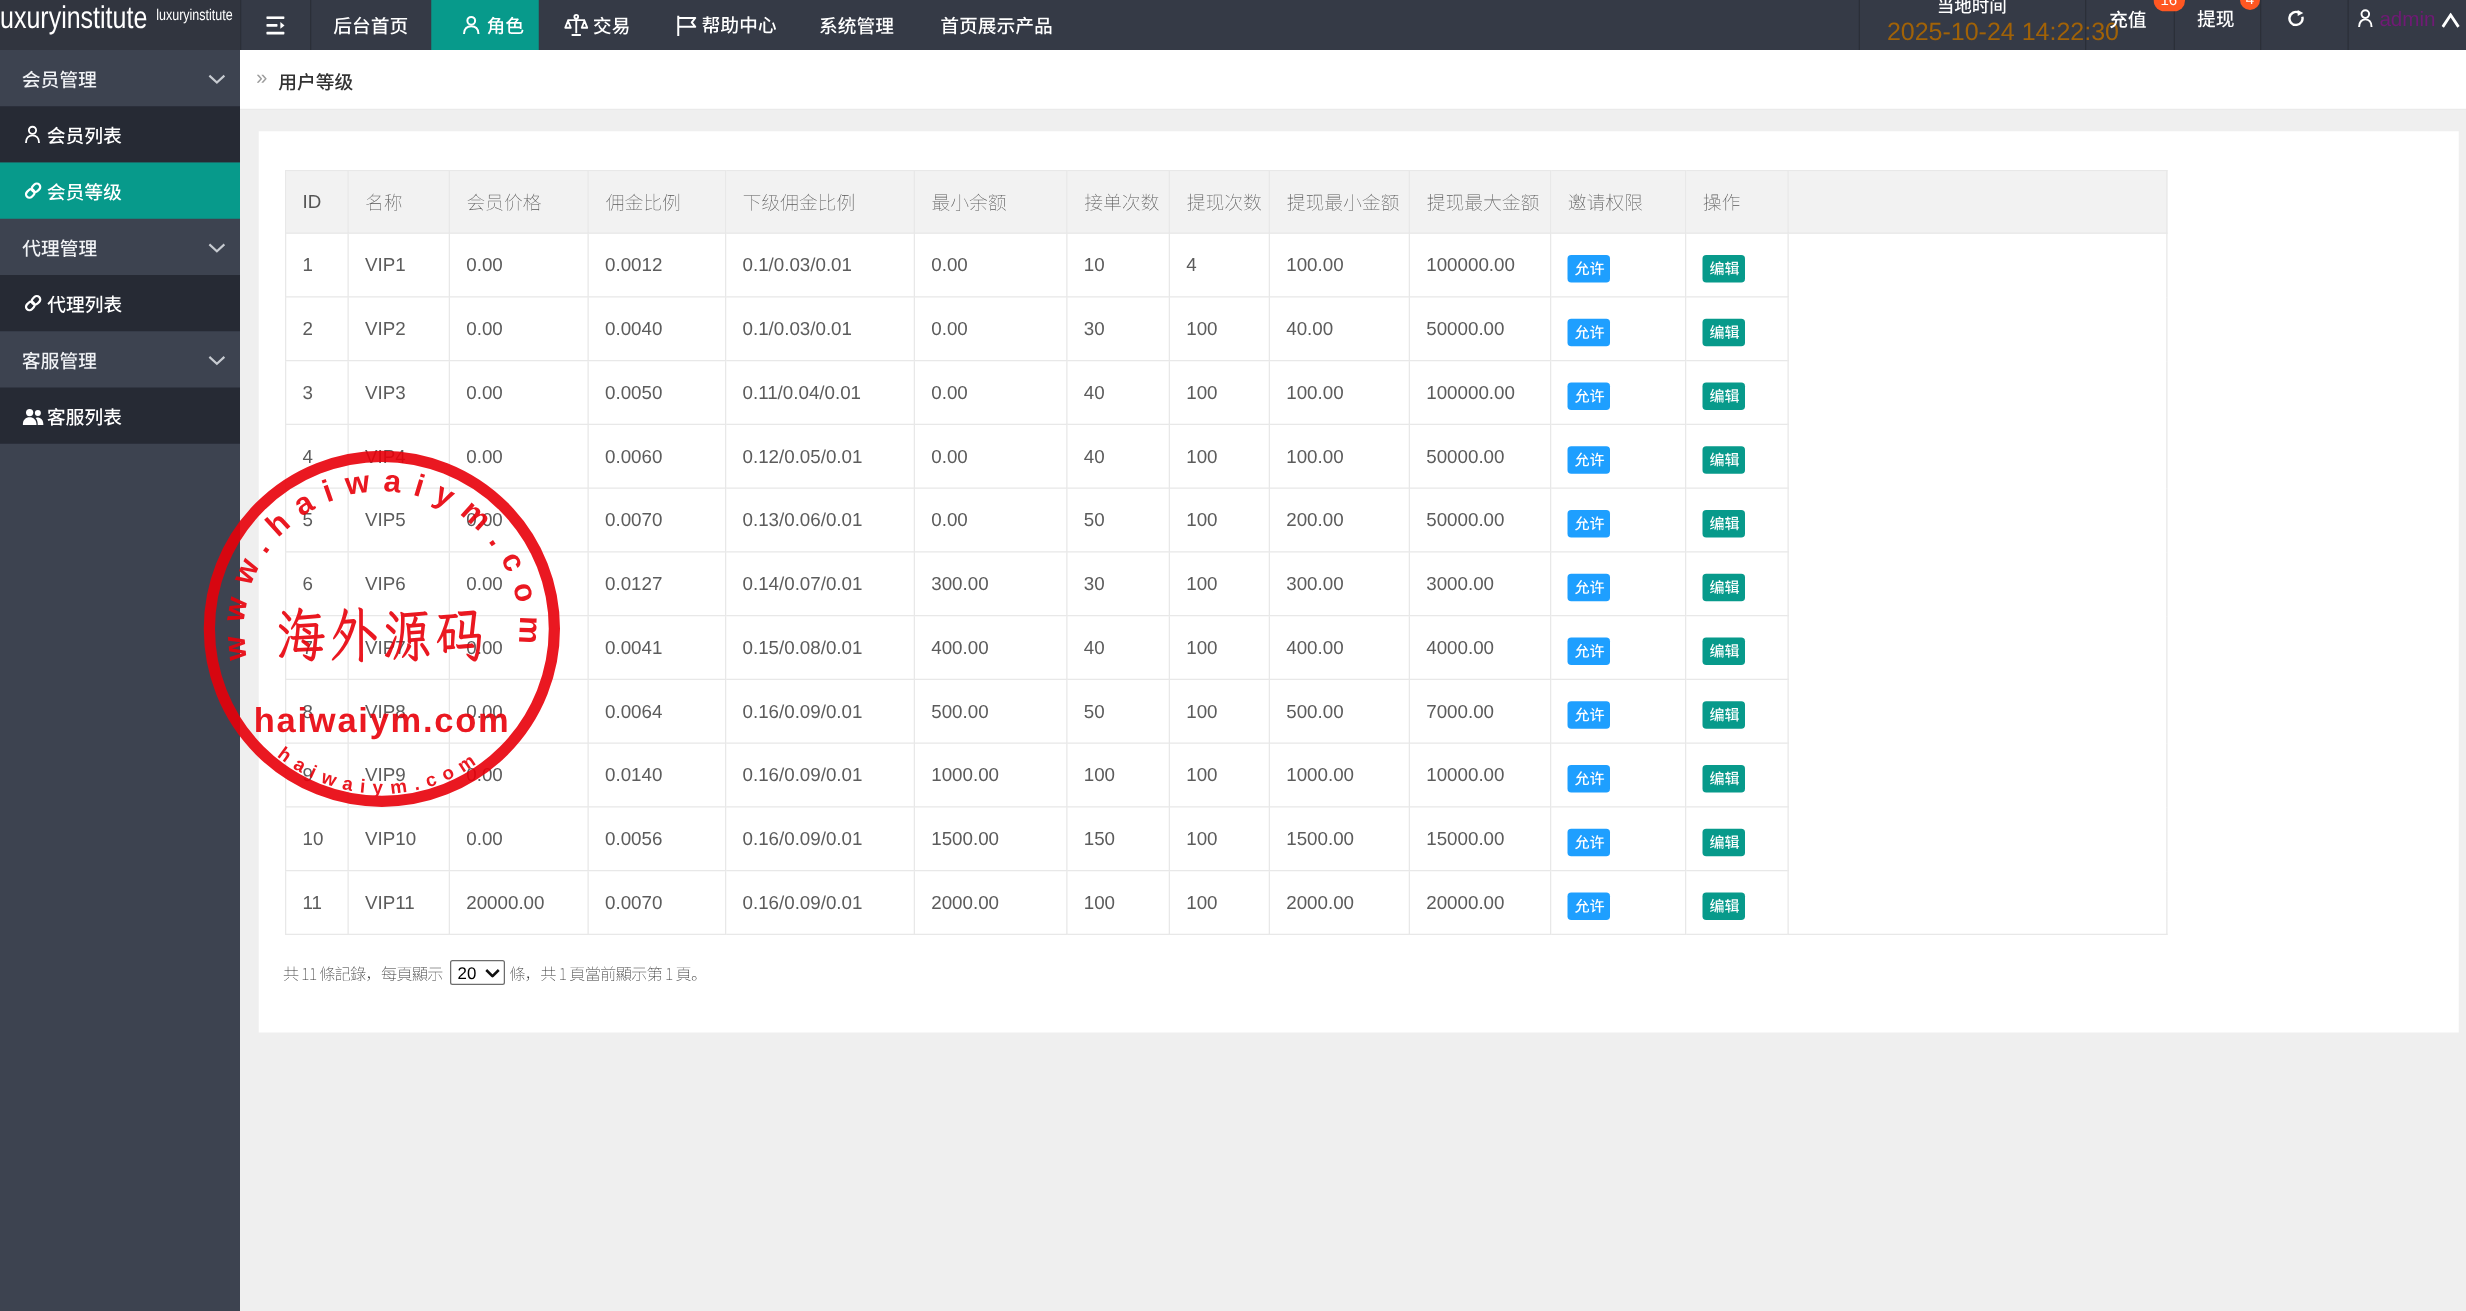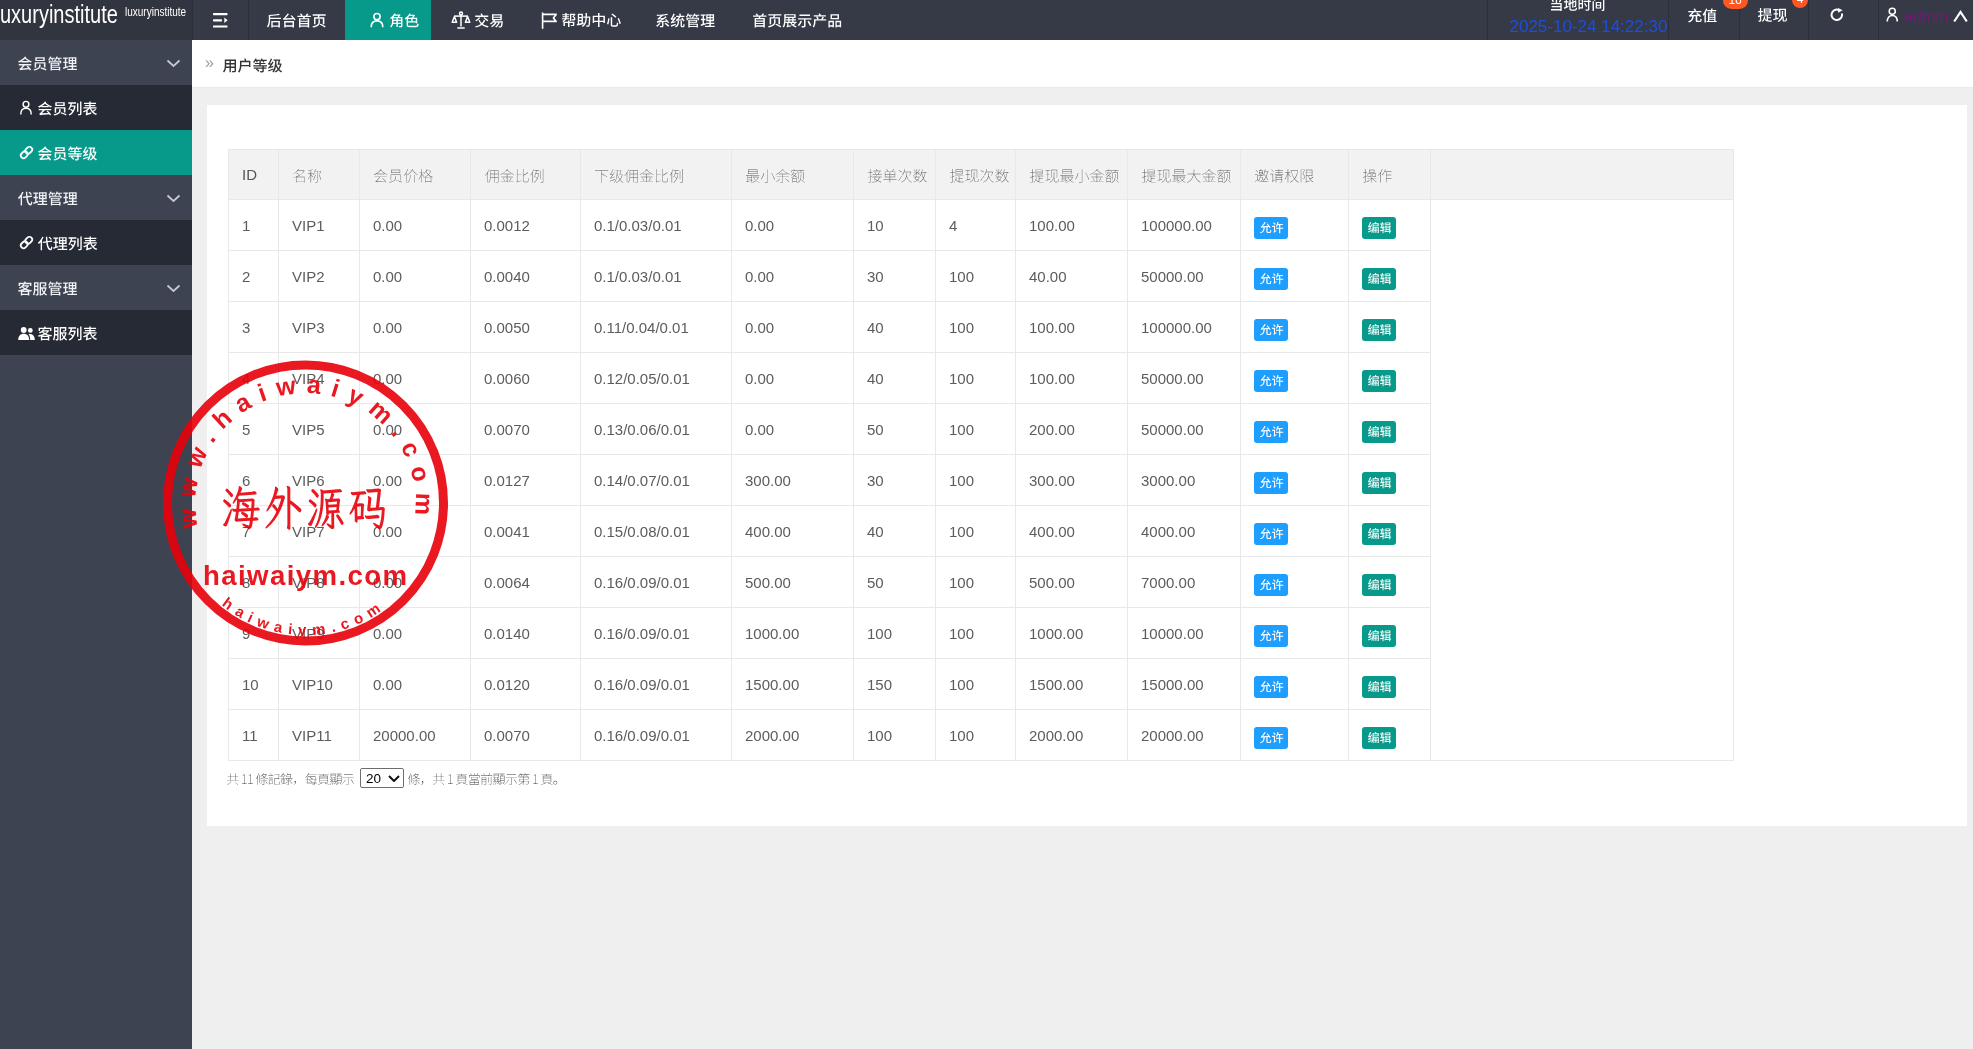--- a/index.html
+++ b/index.html
@@ -62,21 +62,21 @@
     </svg>
 <svg style="position:absolute;left:654.8px;top:11.5px;" width="61" height="17">
       <path transform="translate(0.16,14.24)" d="M4.0 -3.3C3.3 -2.3 2.0 -1.2 0.8 -0.5C1.2 -0.3 1.8 0.1 2.1 0.4C3.2 -0.4 4.5 -1.6 5.4 -2.8ZM9.4 -2.6C10.7 -1.7 12.2 -0.4 12.9 0.4L14.1 -0.4C13.3 -1.3 11.8 -2.5 10.6 -3.4ZM9.8 -6.6C10.2 -6.3 10.5 -5.9 10.9 -5.6L5.2 -5.2C7.3 -6.2 9.4 -7.5 11.5 -9.1L10.4 -10.0C9.7 -9.4 8.9 -8.8 8.1 -8.3L4.8 -8.1C5.8 -8.8 6.8 -9.7 7.6 -10.6C9.6 -10.8 11.5 -11.1 12.9 -11.4L11.9 -12.6C9.5 -12.0 5.2 -11.6 1.5 -11.5C1.6 -11.1 1.8 -10.6 1.9 -10.2C3.1 -10.3 4.4 -10.3 5.7 -10.4C4.8 -9.6 3.8 -8.8 3.4 -8.6C3.0 -8.2 2.7 -8.0 2.3 -8.0C2.5 -7.6 2.7 -7.0 2.7 -6.8C3.1 -6.9 3.5 -6.9 6.3 -7.1C5.1 -6.4 4.2 -5.9 3.7 -5.7C2.7 -5.2 2.1 -4.9 1.6 -4.8C1.7 -4.5 1.9 -3.8 2.0 -3.6C2.4 -3.7 3.1 -3.8 6.9 -4.1V-0.5C6.9 -0.3 6.8 -0.2 6.6 -0.2C6.3 -0.2 5.5 -0.2 4.6 -0.3C4.8 0.1 5.1 0.7 5.1 1.1C6.3 1.1 7.0 1.1 7.6 0.9C8.2 0.7 8.3 0.3 8.3 -0.4V-4.2L11.8 -4.5C12.2 -4.0 12.6 -3.5 12.8 -3.1L13.9 -3.8C13.3 -4.8 12.0 -6.2 10.9 -7.2Z M25.4 -5.2V-0.7C25.4 0.6 25.6 1.0 26.8 1.0C27.0 1.0 27.8 1.0 28.0 1.0C29.0 1.0 29.4 0.4 29.5 -1.8C29.1 -1.9 28.5 -2.1 28.3 -2.4C28.2 -0.5 28.2 -0.2 27.9 -0.2C27.7 -0.2 27.2 -0.2 27.1 -0.2C26.8 -0.2 26.8 -0.3 26.8 -0.7V-5.2ZM22.5 -5.2C22.4 -2.4 22.2 -0.8 19.8 0.1C20.1 0.4 20.5 0.9 20.7 1.3C23.4 0.1 23.8 -1.9 23.9 -5.2ZM15.6 -0.9 15.9 0.5C17.3 0.0 19.1 -0.6 20.8 -1.2L20.5 -2.4C18.7 -1.8 16.8 -1.2 15.6 -0.9ZM23.8 -12.4C24.1 -11.8 24.4 -11.1 24.5 -10.6H21.0V-9.3H23.6C22.9 -8.4 22.0 -7.2 21.7 -6.9C21.4 -6.6 21.0 -6.5 20.7 -6.5C20.9 -6.1 21.1 -5.4 21.1 -5.1C21.6 -5.3 22.3 -5.4 27.6 -5.9C27.8 -5.5 28.0 -5.1 28.2 -4.8L29.4 -5.5C28.9 -6.4 27.9 -7.8 27.1 -8.8L26.1 -8.3C26.3 -7.9 26.6 -7.4 26.9 -7.0L23.3 -6.7C23.9 -7.5 24.7 -8.5 25.3 -9.3H29.3V-10.6H25.0L26.0 -10.9C25.8 -11.3 25.5 -12.1 25.2 -12.7ZM15.9 -6.3C16.1 -6.4 16.5 -6.5 18.0 -6.7C17.4 -5.9 16.9 -5.2 16.7 -5.0C16.2 -4.4 15.9 -4.1 15.5 -4.0C15.7 -3.6 15.9 -2.9 16.0 -2.7C16.4 -2.9 16.9 -3.0 20.6 -3.9C20.5 -4.2 20.5 -4.7 20.6 -5.1L18.1 -4.6C19.1 -5.9 20.1 -7.3 21.0 -8.8L19.7 -9.6C19.5 -9.0 19.2 -8.5 18.8 -8.0L17.3 -7.8C18.2 -9.1 19.1 -10.6 19.7 -12.1L18.3 -12.8C17.7 -11.0 16.6 -9.1 16.3 -8.6C16.0 -8.1 15.7 -7.8 15.4 -7.7C15.6 -7.3 15.8 -6.6 15.9 -6.3Z M33.1 -6.6V1.3H34.5V0.8H41.4V1.3H42.8V-2.5H34.5V-3.4H42.0V-6.6ZM41.4 -0.3H34.5V-1.5H41.4ZM36.5 -9.4C36.6 -9.1 36.8 -8.8 36.9 -8.5H31.3V-5.9H32.7V-7.4H42.4V-5.9H43.8V-8.5H38.4C38.2 -8.8 38.0 -9.3 37.7 -9.6ZM34.5 -5.5H40.6V-4.5H34.5ZM32.5 -12.8C32.1 -11.5 31.4 -10.2 30.6 -9.3C30.9 -9.2 31.5 -8.9 31.8 -8.7C32.2 -9.2 32.6 -9.8 33.0 -10.5H33.8C34.2 -9.9 34.5 -9.3 34.7 -8.8L35.9 -9.3C35.7 -9.6 35.5 -10.1 35.2 -10.5H37.3V-11.5H33.5C33.6 -11.8 33.7 -12.2 33.8 -12.5ZM38.9 -12.7C38.6 -11.7 38.1 -10.6 37.4 -9.9C37.7 -9.7 38.3 -9.4 38.5 -9.2C38.9 -9.6 39.1 -10.0 39.4 -10.5H40.3C40.7 -9.9 41.2 -9.2 41.4 -8.8L42.5 -9.3C42.4 -9.6 42.1 -10.1 41.7 -10.5H44.2V-11.5H39.9C40.0 -11.8 40.1 -12.2 40.2 -12.5Z M52.4 -8.0H54.4V-6.4H52.4ZM55.6 -8.0H57.5V-6.4H55.6ZM52.4 -10.8H54.4V-9.2H52.4ZM55.6 -10.8H57.5V-9.2H55.6ZM49.8 -0.5V0.8H59.5V-0.5H55.7V-2.3H59.1V-3.6H55.7V-5.1H58.9V-12.0H51.1V-5.1H54.2V-3.6H51.0V-2.3H54.2V-0.5ZM45.5 -1.7 45.8 -0.2C47.2 -0.7 48.9 -1.3 50.6 -1.8L50.3 -3.2L48.8 -2.7V-6.1H50.2V-7.4H48.8V-10.4H50.4V-11.7H45.6V-10.4H47.4V-7.4H45.8V-6.1H47.4V-2.2C46.7 -2.0 46.0 -1.8 45.5 -1.7Z" fill="#ffffff"></path>
     </svg>
 <svg style="position:absolute;left:751.9px;top:11.5px;" width="91" height="17">
       <path transform="translate(0.23,14.16)" d="M3.8 -4.5H11.1V-3.2H3.8ZM3.8 -5.6V-6.9H11.1V-5.6ZM3.8 -2.1H11.1V-0.8H3.8ZM3.3 -12.2C3.7 -11.7 4.2 -11.1 4.5 -10.6H0.8V-9.3H6.7C6.6 -8.9 6.5 -8.5 6.4 -8.1H2.4V1.3H3.8V0.5H11.1V1.3H12.6V-8.1H7.9C8.1 -8.5 8.2 -8.9 8.4 -9.3H14.3V-10.6H10.7C11.1 -11.1 11.5 -11.7 11.9 -12.3L10.3 -12.7C10.0 -12.1 9.5 -11.2 9.1 -10.6H5.3L6.0 -11.0C5.7 -11.5 5.1 -12.2 4.5 -12.7Z M21.8 -6.9V-4.1C21.8 -2.6 21.1 -0.9 15.7 0.1C16.0 0.4 16.4 1.0 16.6 1.3C22.3 0.1 23.3 -2.0 23.3 -4.1V-6.9ZM23.1 -1.5C24.8 -0.8 27.1 0.5 28.2 1.3L29.1 0.2C27.9 -0.6 25.6 -1.8 23.9 -2.5ZM17.4 -9.0V-2.0H18.9V-7.6H26.2V-2.0H27.8V-9.0H22.3C22.6 -9.4 22.9 -10.0 23.1 -10.6H29.1V-11.9H16.1V-10.6H21.5C21.3 -10.0 21.1 -9.4 20.9 -9.0Z M34.8 1.3C35.1 1.1 35.6 1.0 39.1 0.1C39.1 -0.1 39.2 -0.7 39.2 -1.0L36.3 -0.4V-3.2H38.1C39.2 -0.9 41.0 0.6 43.6 1.3C43.8 0.9 44.2 0.4 44.5 0.1C43.3 -0.1 42.3 -0.6 41.4 -1.1C42.1 -1.5 42.9 -2.0 43.6 -2.5L42.6 -3.2H44.3V-4.4H41.3V-5.7H43.7V-6.9H41.3V-8.2H40.0V-6.9H37.3V-8.2H36.0V-6.9H33.9V-5.7H36.0V-4.4H33.5V-3.2H35.0V-1.1C35.0 -0.4 34.5 -0.0 34.2 0.1C34.4 0.4 34.7 1.0 34.8 1.3ZM37.3 -5.7H40.0V-4.4H37.3ZM39.5 -3.2H42.5C42.0 -2.8 41.2 -2.2 40.5 -1.8C40.1 -2.2 39.8 -2.7 39.5 -3.2ZM33.5 -10.8H42.0V-9.5H33.5ZM32.0 -12.0V-7.5C32.0 -5.1 31.9 -1.8 30.4 0.6C30.8 0.7 31.4 1.1 31.7 1.3C33.2 -1.2 33.5 -5.0 33.5 -7.5V-8.2H43.4V-12.0Z M48.3 -5.3C47.7 -3.6 46.6 -2.0 45.4 -1.0C45.8 -0.8 46.5 -0.4 46.8 -0.1C47.9 -1.3 49.0 -3.1 49.8 -4.9ZM55.2 -4.7C56.2 -3.3 57.3 -1.3 57.7 -0.1L59.1 -0.7C58.7 -2.0 57.6 -3.9 56.5 -5.3ZM47.2 -11.6V-10.2H57.8V-11.6ZM45.9 -8.0V-6.6H51.8V-0.5C51.8 -0.3 51.7 -0.2 51.4 -0.2C51.1 -0.2 50.1 -0.2 49.1 -0.2C49.4 0.2 49.6 0.8 49.6 1.3C51.0 1.3 51.9 1.2 52.5 1.0C53.1 0.8 53.3 0.4 53.3 -0.5V-6.6H59.2V-8.0Z M70.2 -9.5C70.0 -8.7 69.5 -7.7 69.0 -7.0H65.3L66.4 -7.5C66.1 -8.1 65.6 -9.0 65.1 -9.6L63.8 -9.1C64.3 -8.4 64.8 -7.6 65.0 -7.0H61.8V-5.0C61.8 -3.4 61.6 -1.2 60.5 0.4C60.8 0.6 61.4 1.1 61.6 1.4C63.0 -0.4 63.3 -3.1 63.3 -4.9V-5.6H74.0V-7.0H70.5C70.9 -7.6 71.4 -8.3 71.8 -9.0ZM66.2 -12.3C66.5 -11.9 66.8 -11.4 67.0 -11.0H61.6V-9.6H73.6V-11.0H68.7C68.5 -11.5 68.1 -12.2 67.7 -12.7Z M79.7 -10.7H85.3V-8.2H79.7ZM78.3 -12.0V-6.8H86.8V-12.0ZM76.2 -5.4V1.3H77.5V0.5H80.3V1.2H81.7V-5.4ZM77.5 -0.9V-4.0H80.3V-0.9ZM83.2 -5.4V1.3H84.5V0.5H87.5V1.2H88.9V-5.4ZM84.5 -0.9V-4.0H87.5V-0.9Z" fill="#ffffff"></path>
     </svg>
 <svg style="position:absolute;left:1549.8px;top:-3.5px;" width="56" height="15">
       <path transform="translate(-0.57,12.82)" d="M1.6 -10.8C2.3 -9.8 3.1 -8.4 3.3 -7.5L4.6 -8.1C4.3 -8.9 3.6 -10.3 2.8 -11.2ZM11.0 -11.4C10.6 -10.3 9.9 -8.8 9.3 -7.9L10.5 -7.4C11.1 -8.3 11.9 -9.7 12.5 -10.9ZM1.6 -0.7V0.6H10.9V1.2H12.3V-6.9H7.7V-11.8H6.3V-6.9H1.8V-5.6H10.9V-3.9H2.3V-2.6H10.9V-0.7Z M19.9 -10.5V-6.7L18.5 -6.1L19.0 -4.9L19.9 -5.3V-1.3C19.9 0.4 20.5 0.9 22.2 0.9C22.6 0.9 25.0 0.9 25.5 0.9C27.0 0.9 27.4 0.2 27.6 -1.7C27.2 -1.8 26.7 -2.0 26.4 -2.2C26.3 -0.7 26.2 -0.3 25.4 -0.3C24.9 -0.3 22.7 -0.3 22.3 -0.3C21.4 -0.3 21.2 -0.5 21.2 -1.2V-5.9L22.8 -6.6V-2.0H24.0V-7.1L25.7 -7.8C25.7 -5.6 25.6 -4.3 25.6 -4.0C25.5 -3.8 25.4 -3.7 25.2 -3.7C25.1 -3.7 24.7 -3.7 24.4 -3.7C24.5 -3.4 24.7 -2.9 24.7 -2.6C25.1 -2.6 25.7 -2.6 26.1 -2.7C26.5 -2.9 26.8 -3.2 26.8 -3.8C26.9 -4.3 26.9 -6.2 26.9 -8.9L27.0 -9.1L26.1 -9.5L25.8 -9.3L25.6 -9.1L24.0 -8.4V-11.8H22.8V-7.9L21.2 -7.3V-10.5ZM14.4 -2.3 14.9 -0.9C16.2 -1.5 17.8 -2.2 19.3 -3.0L19.0 -4.1L17.5 -3.5V-7.3H19.1V-8.5H17.5V-11.6H16.3V-8.5H14.5V-7.3H16.3V-3.0C15.6 -2.7 14.9 -2.5 14.4 -2.3Z M34.5 -6.2C35.3 -5.1 36.2 -3.7 36.6 -2.8L37.8 -3.5C37.3 -4.4 36.4 -5.7 35.6 -6.8ZM32.4 -5.5V-2.6H30.3V-5.5ZM32.4 -6.7H30.3V-9.5H32.4ZM29.1 -10.7V-0.3H30.3V-1.4H33.6V-10.7ZM38.6 -11.7V-9.1H34.2V-7.8H38.6V-0.7C38.6 -0.4 38.5 -0.3 38.2 -0.3C37.9 -0.3 36.8 -0.3 35.8 -0.3C36.0 0.0 36.2 0.6 36.3 1.0C37.7 1.0 38.6 1.0 39.2 0.8C39.7 0.6 39.9 0.2 39.9 -0.7V-7.8H41.5V-9.1H39.9V-11.7Z M43.1 -8.6V1.2H44.5V-8.6ZM43.4 -11.0C44.0 -10.4 44.7 -9.5 45.0 -8.9L46.1 -9.6C45.8 -10.2 45.0 -11.1 44.4 -11.7ZM47.5 -4.0H50.5V-2.4H47.5ZM47.5 -6.8H50.5V-5.1H47.5ZM46.3 -7.8V-1.3H51.8V-7.8ZM46.8 -11.1V-9.8H53.6V-0.3C53.6 -0.2 53.5 -0.1 53.3 -0.1C53.2 -0.1 52.6 -0.1 52.1 -0.1C52.2 0.2 52.4 0.8 52.5 1.1C53.4 1.1 54.0 1.1 54.4 0.9C54.8 0.7 54.9 0.3 54.9 -0.3V-11.1Z" fill="#ffffff"></path>
     </svg>
-<span class="abs" style="left:1509.5px;top:17px;font-size:17px;line-height:19px;color:#1d4ed8;white-space:nowrap">2025-10-24 14:22:30</span>
+<span class="abs" style="left:1509.5px;top:17px;font-size:20px;line-height:19px;color:#a16207;white-space:nowrap">2025-10-24 14:22:30</span>
 <div class="abs" style="left:1486.5px;top:0;width:1px;height:40px;background:#2b2f38"></div>
 <div class="abs" style="left:1668.4px;top:0;width:1px;height:40px;background:#2b2f38"></div>
 <div class="abs" style="left:1738.6px;top:0;width:1px;height:40px;background:#2b2f38"></div>
 <div class="abs" style="left:1807.6px;top:0;width:1px;height:40px;background:#2b2f38"></div>
 <div class="abs" style="left:1877.8px;top:0;width:1px;height:40px;background:#2b2f38"></div>
 <svg style="position:absolute;left:1686.6px;top:6.7px;" width="31" height="17">
       <path transform="translate(0.27,14.22)" d="M2.2 -4.5C2.6 -4.6 3.1 -4.7 4.9 -4.8C4.7 -2.4 4.0 -0.9 0.7 0.0C1.1 0.3 1.5 0.9 1.6 1.3C5.3 0.2 6.2 -1.9 6.5 -4.9L8.4 -5.0V-1.0C8.4 0.5 8.9 0.9 10.4 0.9C10.7 0.9 12.2 0.9 12.5 0.9C13.9 0.9 14.3 0.3 14.5 -2.1C14.1 -2.2 13.5 -2.5 13.1 -2.8C13.1 -0.8 13.0 -0.4 12.4 -0.4C12.1 -0.4 10.9 -0.4 10.6 -0.4C10.1 -0.4 10.0 -0.5 10.0 -1.0V-5.1L11.8 -5.2C12.1 -4.8 12.4 -4.4 12.6 -4.1L13.9 -4.9C13.1 -6.0 11.4 -7.5 10.1 -8.6L8.9 -7.9C9.5 -7.5 10.0 -6.9 10.6 -6.4L4.2 -6.1C5.1 -6.9 6.0 -7.9 6.7 -8.9H14.1V-10.3H7.6L8.9 -10.7C8.6 -11.3 8.1 -12.1 7.7 -12.8L6.2 -12.3C6.6 -11.7 7.1 -10.9 7.3 -10.3H1.0V-8.9H4.8C4.0 -7.9 3.1 -6.9 2.8 -6.6C2.4 -6.2 2.1 -6.0 1.8 -5.9C1.9 -5.5 2.2 -4.8 2.2 -4.5Z M23.9 -12.6C23.9 -12.2 23.8 -11.7 23.7 -11.2H20.0V-10.0H23.5L23.3 -8.7H20.7V-0.3H19.3V0.9H29.4V-0.3H28.2V-8.7H24.6L24.9 -10.0H29.0V-11.2H25.1L25.4 -12.6ZM22.0 -0.3V-1.4H26.9V-0.3ZM22.0 -5.6H26.9V-4.5H22.0ZM22.0 -6.6V-7.6H26.9V-6.6ZM22.0 -3.5H26.9V-2.4H22.0ZM18.8 -12.6C18.0 -10.4 16.7 -8.2 15.4 -6.8C15.6 -6.5 16.0 -5.7 16.2 -5.4C16.5 -5.8 16.9 -6.2 17.2 -6.7V1.3H18.6V-8.9C19.2 -9.9 19.7 -11.1 20.1 -12.2Z" fill="#ffffff"></path>
     </svg>
 <div class="abs" style="left:1722.6px;top:-8px;width:25px;height:17px;border-radius:8.5px;background:#ff5722;color:#fff;font-size:12px;line-height:17px;text-align:center">16</div>
 <svg style="position:absolute;left:1757.2px;top:7.2px;" width="32" height="16">
@@ -157,21 +157,21 @@
     </svg>
 <svg style="position:absolute;left:37.0px;top:324.5px;" width="62" height="17">
       <path transform="translate(0.52,14.22)" d="M5.5 -7.8H9.6C9.0 -7.2 8.3 -6.6 7.5 -6.1C6.7 -6.6 6.0 -7.1 5.5 -7.7ZM5.7 -9.9C4.9 -8.8 3.5 -7.5 1.4 -6.7C1.7 -6.5 2.1 -6.0 2.3 -5.6C3.1 -6.0 3.8 -6.5 4.5 -6.9C5.0 -6.4 5.5 -5.9 6.2 -5.4C4.4 -4.6 2.4 -4.1 0.5 -3.8C0.7 -3.4 1.0 -2.9 1.2 -2.5C1.9 -2.6 2.6 -2.8 3.3 -3.0V1.3H4.7V0.8H10.3V1.2H11.8V-3.1C12.4 -3.0 13.0 -2.8 13.6 -2.7C13.8 -3.1 14.2 -3.8 14.5 -4.1C12.5 -4.3 10.5 -4.8 8.9 -5.5C10.1 -6.3 11.1 -7.2 11.8 -8.4L10.8 -8.9L10.6 -8.9H6.6C6.8 -9.1 7.0 -9.4 7.2 -9.6ZM7.5 -4.6C8.5 -4.1 9.5 -3.7 10.7 -3.4H4.6C5.6 -3.7 6.6 -4.2 7.5 -4.6ZM4.7 -0.4V-2.2H10.3V-0.4ZM6.3 -12.5C6.5 -12.1 6.8 -11.7 6.9 -11.4H1.1V-8.3H2.5V-10.1H12.4V-8.3H13.9V-11.4H8.6C8.3 -11.8 8.0 -12.4 7.7 -12.8Z M16.5 -12.1V-6.7C16.5 -4.5 16.4 -1.5 15.4 0.6C15.8 0.8 16.4 1.1 16.6 1.3C17.2 -0.1 17.6 -2.0 17.7 -3.8H19.7V-0.4C19.7 -0.2 19.6 -0.1 19.5 -0.1C19.3 -0.1 18.7 -0.1 18.0 -0.1C18.2 0.3 18.4 0.9 18.4 1.3C19.4 1.3 20.1 1.2 20.5 1.0C20.9 0.8 21.0 0.3 21.0 -0.3V-12.1ZM17.8 -10.8H19.7V-8.7H17.8ZM17.8 -7.3H19.7V-5.1H17.8L17.8 -6.7ZM27.7 -5.6C27.4 -4.6 26.9 -3.6 26.4 -2.7C25.8 -3.6 25.3 -4.6 25.0 -5.6ZM22.1 -12.1V1.3H23.5V0.2C23.8 0.4 24.1 0.9 24.3 1.2C25.1 0.7 25.8 0.1 26.4 -0.6C27.1 0.2 27.9 0.8 28.7 1.3C28.9 0.9 29.3 0.4 29.7 0.2C28.8 -0.2 27.9 -0.9 27.3 -1.6C28.2 -3.0 28.8 -4.7 29.2 -6.7L28.4 -7.0L28.1 -6.9H23.5V-10.8H27.4V-9.2C27.4 -9.0 27.3 -9.0 27.1 -9.0C26.9 -9.0 26.0 -9.0 25.2 -9.0C25.4 -8.6 25.5 -8.2 25.6 -7.8C26.8 -7.8 27.6 -7.8 28.1 -8.0C28.6 -8.2 28.8 -8.5 28.8 -9.2V-12.1ZM23.7 -5.6C24.2 -4.2 24.8 -2.8 25.6 -1.6C25.0 -0.9 24.3 -0.3 23.5 0.1V-5.6Z M39.5 -11.0V-2.5H40.9V-11.0ZM42.6 -12.6V-0.5C42.6 -0.2 42.5 -0.1 42.2 -0.1C42.0 -0.1 41.2 -0.1 40.4 -0.2C40.6 0.2 40.8 0.8 40.8 1.2C42.0 1.2 42.8 1.2 43.3 0.9C43.8 0.7 44.0 0.3 44.0 -0.5V-12.6ZM32.7 -4.4C33.3 -3.9 34.2 -3.2 34.7 -2.7C33.8 -1.4 32.5 -0.4 31.1 0.2C31.4 0.4 31.7 1.0 31.9 1.4C35.2 -0.1 37.5 -3.1 38.2 -8.4L37.3 -8.6L37.0 -8.6H34.0C34.2 -9.2 34.4 -9.9 34.5 -10.5H38.6V-11.9H30.8V-10.5H33.1C32.6 -8.4 31.8 -6.3 30.6 -5.0C30.9 -4.8 31.5 -4.3 31.7 -4.1C32.4 -4.9 33.0 -6.0 33.5 -7.3H36.6C36.4 -6.0 36.0 -4.9 35.5 -3.9C34.9 -4.4 34.1 -5.0 33.5 -5.5Z M48.7 1.3C49.0 1.0 49.7 0.8 53.9 -0.5C53.8 -0.8 53.7 -1.4 53.7 -1.8L50.2 -0.8V-3.8C51.0 -4.3 51.8 -4.9 52.4 -5.6C53.5 -2.5 55.5 -0.2 58.6 0.8C58.8 0.4 59.2 -0.1 59.6 -0.4C58.1 -0.8 56.9 -1.5 55.9 -2.4C56.9 -3.0 57.9 -3.7 58.8 -4.4L57.6 -5.2C57.0 -4.6 56.0 -3.9 55.1 -3.3C54.6 -4.0 54.1 -4.8 53.7 -5.7H59.1V-6.9H53.2V-8.0H57.9V-9.2H53.2V-10.2H58.6V-11.4H53.2V-12.7H51.8V-11.4H46.5V-10.2H51.8V-9.2H47.3V-8.0H51.8V-6.9H45.9V-5.7H50.6C49.2 -4.5 47.2 -3.4 45.4 -2.9C45.8 -2.6 46.2 -2.1 46.4 -1.7C47.1 -2.0 47.9 -2.4 48.7 -2.8V-1.1C48.7 -0.5 48.4 -0.2 48.1 -0.0C48.3 0.3 48.6 0.9 48.7 1.3Z" fill="#ffffff"></path>
     </svg>
 <div class="abs" style="left:192px;top:40px;width:1781px;height:48px;background:#fff;border-bottom:1px solid #eaeaea"></div>
 <span class="abs" style="left:205px;top:55px;font-size:16px;line-height:16px;color:#9d9d9d">»</span>
 <svg style="position:absolute;left:222.0px;top:56.5px;" width="62" height="17">
       <path transform="translate(0.58,14.19)" d="M2.2 -11.6V-6.2C2.2 -4.1 2.1 -1.4 0.4 0.4C0.7 0.6 1.3 1.1 1.5 1.3C2.6 0.1 3.2 -1.6 3.4 -3.2H6.9V1.1H8.3V-3.2H12.0V-0.5C12.0 -0.3 11.9 -0.2 11.6 -0.2C11.3 -0.1 10.3 -0.1 9.3 -0.2C9.5 0.2 9.8 0.8 9.8 1.2C11.2 1.2 12.1 1.2 12.7 0.9C13.2 0.7 13.4 0.3 13.4 -0.5V-11.6ZM3.6 -10.3H6.9V-8.1H3.6ZM12.0 -10.3V-8.1H8.3V-10.3ZM3.6 -6.8H6.9V-4.6H3.6C3.6 -5.2 3.6 -5.7 3.6 -6.2ZM12.0 -6.8V-4.6H8.3V-6.8Z M18.9 -9.0H26.4V-6.3H18.8L18.9 -7.0ZM21.5 -12.4C21.8 -11.8 22.1 -10.9 22.2 -10.4H17.4V-7.0C17.4 -4.8 17.2 -1.7 15.4 0.5C15.8 0.7 16.4 1.1 16.7 1.4C18.1 -0.4 18.6 -2.8 18.8 -5.0H26.4V-4.1H27.8V-10.4H22.9L23.8 -10.6C23.6 -11.2 23.2 -12.1 22.9 -12.8Z M33.3 -1.7C34.2 -1.1 35.2 -0.1 35.7 0.6L36.8 -0.3C36.4 -1.0 35.4 -1.8 34.6 -2.4H39.8V-0.3C39.8 -0.1 39.7 -0.1 39.4 -0.1C39.2 -0.0 38.3 -0.0 37.4 -0.1C37.6 0.3 37.8 0.9 37.9 1.3C39.1 1.3 39.9 1.2 40.5 1.0C41.1 0.8 41.2 0.4 41.2 -0.3V-2.4H43.9V-3.6H41.2V-4.7H44.4V-6.0H38.2V-7.1H42.9V-8.3H38.2V-9.2H38.1C38.4 -9.5 38.7 -9.9 39.0 -10.3H39.8C40.2 -9.7 40.7 -9.1 40.8 -8.6L42.0 -9.1C41.9 -9.4 41.6 -9.9 41.3 -10.3H44.2V-11.5H39.7C39.8 -11.8 39.9 -12.1 40.1 -12.4L38.7 -12.8C38.4 -11.9 37.9 -11.0 37.3 -10.3V-11.5H33.7C33.8 -11.8 34.0 -12.1 34.1 -12.4L32.7 -12.8C32.2 -11.5 31.4 -10.1 30.4 -9.3C30.7 -9.1 31.3 -8.7 31.6 -8.5C32.1 -9.0 32.5 -9.6 33.0 -10.3H33.4C33.7 -9.7 34.0 -9.1 34.1 -8.6L35.3 -9.1C35.2 -9.4 35.0 -9.9 34.8 -10.3H37.3C37.0 -10.0 36.8 -9.8 36.5 -9.5L37.1 -9.2H36.8V-8.3H32.2V-7.1H36.8V-6.0H30.7V-4.7H39.8V-3.6H31.2V-2.4H34.1Z M45.6 -1.0 46.0 0.4C47.4 -0.1 49.3 -0.9 51.0 -1.6L50.7 -2.8C48.9 -2.1 46.9 -1.4 45.6 -1.0ZM51.0 -11.7V-10.4H52.6C52.4 -5.7 51.8 -1.9 49.8 0.4C50.2 0.6 50.8 1.1 51.1 1.3C52.3 -0.3 53.0 -2.3 53.4 -4.7C53.9 -3.7 54.4 -2.8 55.0 -1.9C54.2 -1.0 53.2 -0.3 52.2 0.2C52.5 0.4 53.0 1.0 53.2 1.3C54.2 0.8 55.1 0.0 55.9 -0.9C56.7 -0.0 57.6 0.7 58.6 1.2C58.8 0.9 59.3 0.3 59.6 0.1C58.5 -0.4 57.6 -1.1 56.8 -2.0C57.8 -3.4 58.6 -5.2 59.0 -7.4L58.2 -7.8L57.9 -7.7H56.7C57.0 -9.0 57.4 -10.5 57.8 -11.7ZM54.0 -10.4H56.0C55.7 -9.0 55.2 -7.5 54.9 -6.5H57.4C57.1 -5.2 56.5 -4.0 55.9 -3.0C55.0 -4.3 54.3 -5.7 53.8 -7.3C53.9 -8.2 53.9 -9.3 54.0 -10.4ZM45.8 -6.3C46.1 -6.4 46.4 -6.5 48.1 -6.7C47.5 -5.8 47.0 -5.1 46.7 -4.8C46.2 -4.2 45.8 -3.9 45.5 -3.8C45.6 -3.4 45.9 -2.8 45.9 -2.5C46.3 -2.8 46.8 -3.0 50.8 -4.2C50.7 -4.5 50.7 -5.0 50.7 -5.4L48.1 -4.7C49.2 -5.9 50.2 -7.4 51.0 -8.9L49.8 -9.6C49.6 -9.0 49.2 -8.5 48.9 -7.9L47.2 -7.8C48.1 -9.0 49.0 -10.6 49.6 -12.1L48.3 -12.7C47.7 -10.9 46.6 -9.0 46.3 -8.5C45.9 -8.0 45.7 -7.7 45.4 -7.6C45.5 -7.2 45.8 -6.6 45.8 -6.3Z" fill="#333333"></path>
     </svg>
 <div class="abs" style="left:207px;top:105px;width:1760px;height:721px;background:#fff"></div>
-<table class="abs" style="left:228px;top:149px;width:1506px">
+<table class="abs" style="left:228px;top:136px;width:1506px">
       <colgroup>
         <col style="width:50px">
         <col style="width:81px">
         <col style="width:111px">
         <col style="width:110px">
         <col style="width:151px">
         <col style="width:122px">
         <col style="width:82px">
         <col style="width:80px">
         <col style="width:112px">
@@ -450,21 +450,21 @@
               <span style="position:absolute;left:5px;top:4px"><svg width="26" height="14">
                   <path transform="translate(0.63,11.21)" d="M0.4 -0.7 0.7 0.3C1.7 -0.1 3.0 -0.7 4.2 -1.2L3.9 -2.1C2.6 -1.6 1.3 -1.0 0.4 -0.7ZM0.7 -5.0C0.9 -5.1 1.2 -5.2 2.3 -5.3C1.9 -4.6 1.5 -4.1 1.3 -3.9C1.0 -3.4 0.7 -3.1 0.5 -3.1C0.6 -2.8 0.8 -2.3 0.8 -2.1C1.1 -2.3 1.5 -2.4 4.1 -3.0C4.0 -3.3 4.0 -3.7 4.0 -3.9L2.2 -3.6C3.0 -4.6 3.8 -5.9 4.4 -7.2L3.5 -7.7C3.3 -7.2 3.1 -6.8 2.9 -6.3L1.7 -6.2C2.4 -7.2 3.0 -8.5 3.5 -9.8L2.4 -10.2C2.0 -8.7 1.3 -7.2 1.0 -6.8C0.8 -6.4 0.6 -6.1 0.4 -6.0C0.5 -5.7 0.7 -5.2 0.7 -5.0ZM7.5 -4.1V-2.5H6.7V-4.1ZM8.2 -4.1H8.9V-2.5H8.2ZM7.2 -9.9C7.3 -9.6 7.5 -9.2 7.6 -8.9H4.9V-6.3C4.9 -4.4 4.8 -1.7 3.7 0.2C3.9 0.3 4.4 0.6 4.5 0.8C5.3 -0.5 5.7 -2.1 5.8 -3.7V0.9H6.7V-1.6H7.5V0.6H8.2V-1.6H8.9V0.6H9.6V-1.6H10.4V-0.0C10.4 0.1 10.3 0.1 10.3 0.1C10.2 0.1 10.0 0.1 9.8 0.1C9.9 0.3 10.0 0.7 10.0 0.9C10.4 0.9 10.7 0.9 10.9 0.8C11.2 0.6 11.2 0.4 11.2 -0.0V-5.0L10.4 -5.0H5.9L5.9 -5.9H11.1V-8.9H8.9C8.7 -9.3 8.5 -9.8 8.3 -10.2ZM9.6 -4.1H10.4V-2.5H9.6ZM5.9 -7.9H10.0V-6.8H5.9Z M18.7 -8.9H21.6V-7.9H18.7ZM17.7 -9.8V-7.1H22.7V-9.8ZM12.9 -3.9C13.0 -4.0 13.4 -4.0 13.8 -4.0H14.9V-2.5C13.9 -2.3 13.1 -2.2 12.4 -2.1L12.6 -1.0L14.9 -1.4V1.0H15.9V-1.6L17.1 -1.9L17.0 -2.8L15.9 -2.7V-4.0H16.8V-5.1H15.9V-6.9H14.9V-5.1H13.9C14.2 -5.8 14.5 -6.7 14.8 -7.7H17.0V-8.8H15.1C15.2 -9.1 15.3 -9.5 15.3 -9.9L14.3 -10.1C14.2 -9.7 14.1 -9.2 14.0 -8.8H12.5V-7.7H13.8C13.5 -6.8 13.3 -6.1 13.2 -5.8C13.0 -5.3 12.8 -4.9 12.6 -4.8C12.7 -4.6 12.9 -4.1 12.9 -3.9ZM21.6 -5.6V-4.7H18.8V-5.6ZM16.8 -1.0 16.9 -0.0 21.6 -0.4V1.0H22.6V-0.5L23.5 -0.6V-1.5L22.6 -1.4V-5.6H23.4V-6.5H17.0V-5.6H17.8V-1.1ZM21.6 -3.9V-3.0H18.8V-3.9ZM21.6 -2.2V-1.4L18.8 -1.2V-2.2Z" fill="#ffffff"></path>
                 </svg></span>
             </div>
           </td>
         </tr>
         <tr>
           <td>10</td>
           <td>VIP10</td>
           <td>0.00</td>
-          <td>0.0120</td>
+          <td>0.0056</td>
           <td>0.16/0.09/0.01</td>
           <td>1500.00</td>
           <td>150</td>
           <td>100</td>
           <td>1500.00</td>
           <td>15000.00</td>
           <td>
             <div class="btn" style="background:#1e9fff">
               <span style="position:absolute;left:5px;top:4px"><svg width="26" height="14">
                   <path transform="translate(0.66,11.22)" d="M1.7 -4.5C2.0 -4.6 2.4 -4.7 3.9 -4.8C3.8 -2.3 3.3 -0.7 0.3 0.1C0.6 0.3 0.9 0.8 1.0 1.1C4.3 0.0 4.9 -1.9 5.1 -4.9L6.7 -5.0V-0.9C6.7 0.4 7.0 0.8 8.3 0.8C8.5 0.8 9.8 0.8 10.0 0.8C11.2 0.8 11.5 0.2 11.6 -2.0C11.3 -2.1 10.8 -2.3 10.6 -2.5C10.5 -0.6 10.4 -0.3 9.9 -0.3C9.6 -0.3 8.7 -0.3 8.4 -0.3C7.9 -0.3 7.9 -0.4 7.9 -0.9V-5.1L9.2 -5.3C9.5 -4.9 9.7 -4.5 9.9 -4.2L10.9 -4.9C10.2 -5.9 8.9 -7.5 8.0 -8.7L7.0 -8.2C7.5 -7.6 8.0 -6.9 8.5 -6.2L3.2 -5.9C4.2 -7.0 5.3 -8.4 6.1 -9.8L4.9 -10.2C4.0 -8.6 2.7 -6.8 2.3 -6.4C1.9 -6.0 1.6 -5.7 1.3 -5.6C1.4 -5.3 1.6 -4.7 1.7 -4.5Z M13.4 -9.2C14.0 -8.6 14.8 -7.8 15.2 -7.2L16.0 -8.1C15.6 -8.5 14.8 -9.3 14.1 -9.9ZM16.3 -4.5V-3.4H19.4V1.0H20.6V-3.4H23.6V-4.5H20.6V-7.2H23.1V-8.3H18.5C18.6 -8.8 18.8 -9.4 18.9 -10.0L17.7 -10.1C17.5 -8.5 16.9 -6.9 16.2 -5.9C16.4 -5.8 17.0 -5.5 17.2 -5.4C17.5 -5.9 17.9 -6.5 18.1 -7.2H19.4V-4.5ZM14.4 0.7C14.6 0.5 14.9 0.3 16.9 -1.1C16.8 -1.3 16.6 -1.8 16.6 -2.1L15.4 -1.3V-6.4H12.5V-5.3H14.3V-1.3C14.3 -0.8 14.1 -0.4 13.8 -0.3C14.0 -0.0 14.3 0.5 14.4 0.7Z" fill="#ffffff"></path>

